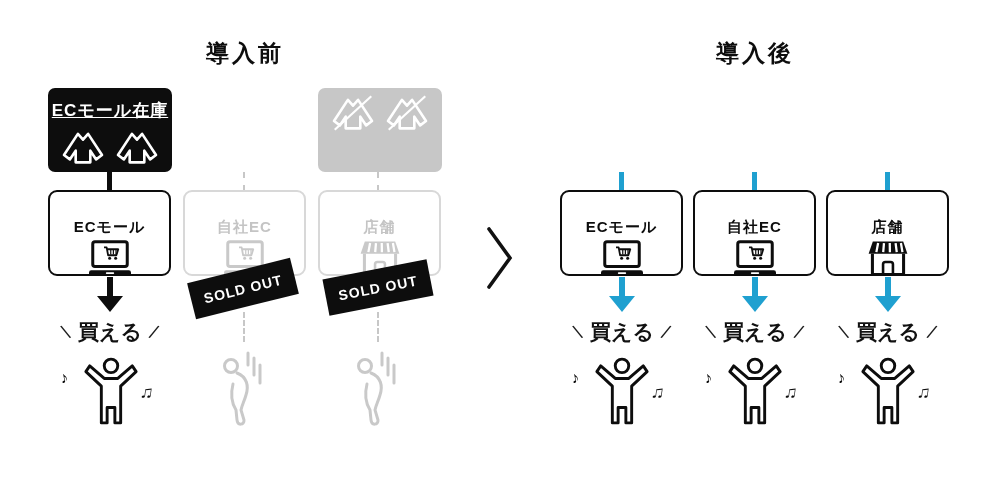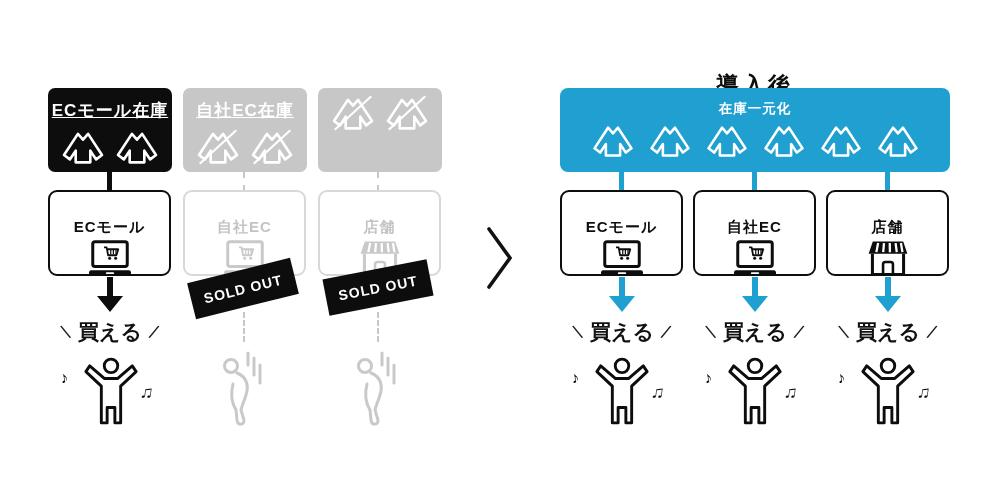--- a/index.html
+++ b/index.html
@@ -1,20 +1,20 @@
 <!DOCTYPE html>
 <html><head>
 <meta charset="utf-8">
 <style>
   html,body{margin:0;padding:0;background:#fff;}
   .canvas{position:relative;width:1000px;height:480px;background:#fff;overflow:hidden;
           font-family:"Liberation Sans","DejaVu Sans",sans-serif;color:#0d0d0d;}
   .title{position:absolute;top:38px;font-size:23px;font-weight:bold;letter-spacing:3px;text-align:center;}
   #title-before{left:48px;width:394px;}
-  #title-after{left:560px;width:390px;margin-top:32px;}
+  #title-after{left:560px;width:390px;}
 
   
   .stock-box{position:absolute;top:88px;width:124px;height:84px;border-radius:7px;color:#fff;text-align:center;}
   .stock-box.active{background:#0d0d0d;}
   .stock-box.inactive{background:#c7c7c7;}
   .stock-box .lbl{font-size:17px;font-weight:bold;letter-spacing:1px;margin-top:11px;text-decoration:underline;}
   .shirt-row{display:flex;justify-content:center;align-items:center;gap:8px;margin-top:6px;}
   .stock-box .shirt-row svg{width:46px;height:38px;}
 
   
@@ -108,45 +108,34 @@
     <symbol id="person-sad" viewBox="0 0 50 80">
       <circle cx="15" cy="17" r="6.5" fill="none" stroke="currentColor" stroke-width="3"></circle>
       <path d="M21 24 C31 28 33 37 30 46 C28 53 26 56 25 61 L28 71 C28.5 76 21.5 77 21 71 L20 61 C15 53 15 43 17 35" fill="none" stroke="currentColor" stroke-width="3" stroke-linecap="round"></path>
       <path d="M32 4 V16 M38 9 V26 M44 16 V34" stroke="currentColor" stroke-width="3" stroke-linecap="round" fill="none"></path>
     </symbol>
   </defs>
 </svg>
 
 <div class="canvas">
 
+  <div class="title" id="title-before">導入前</div>
 
   <div class="stock-box active" style="left:48px">
     <div class="lbl">ECモール在庫</div>
     <div class="shirt-row">
 
     <svg>
           <use href="#shirt"></use>
         </svg>
         <svg>
           <use href="#shirt"></use>
         </svg>
       </div>
   </div>
-  <div class="stock-box inactive" style="left:183px">
-    <div class="lbl">自社EC在庫</div>
-    <div class="shirt-row">
-
-    <svg>
-          <use href="#shirt-crossed"></use>
-        </svg>
-        <svg>
-          <use href="#shirt-crossed"></use>
-        </svg>
-      </div>
-  </div>
   <div class="stock-box inactive" style="left:318px">
     <div class="shirt-row">
 
     <svg>
           <use href="#shirt-crossed"></use>
         </svg>
         <svg>
           <use href="#shirt-crossed"></use>
         </svg>
       </div>
@@ -206,44 +195,20 @@
         <use href="#person-sad"></use>
       </svg>
   </div>
 
   <svg class="chevron" width="28" height="64">
     <polyline points="3,3 24,32 3,61" fill="none" stroke="#111" stroke-width="3.6" stroke-linecap="round"></polyline>
   </svg>
 
   <div class="title" id="title-after">導入後</div>
 
-  <div class="banner">
-    <div class="lbl">在庫一元化</div>
-    <div class="shirt-row">
-
-    <svg>
-          <use href="#shirt"></use>
-        </svg>
-        <svg>
-          <use href="#shirt"></use>
-        </svg>
-        <svg>
-          <use href="#shirt"></use>
-        </svg>
-        <svg>
-          <use href="#shirt"></use>
-        </svg>
-        <svg>
-          <use href="#shirt"></use>
-        </svg>
-        <svg>
-          <use href="#shirt"></use>
-        </svg>
-      </div>
-  </div>
 
   <div class="stem blue" style="left:619px"></div>
   <div class="stem blue" style="left:752px"></div>
   <div class="stem blue" style="left:885px"></div>
 
   <div class="channel-box" style="left:560px">
     <div class="lbl">ECモール</div>
     <svg class="icon">
         <use href="#laptop-cart"></use>
       </svg>

